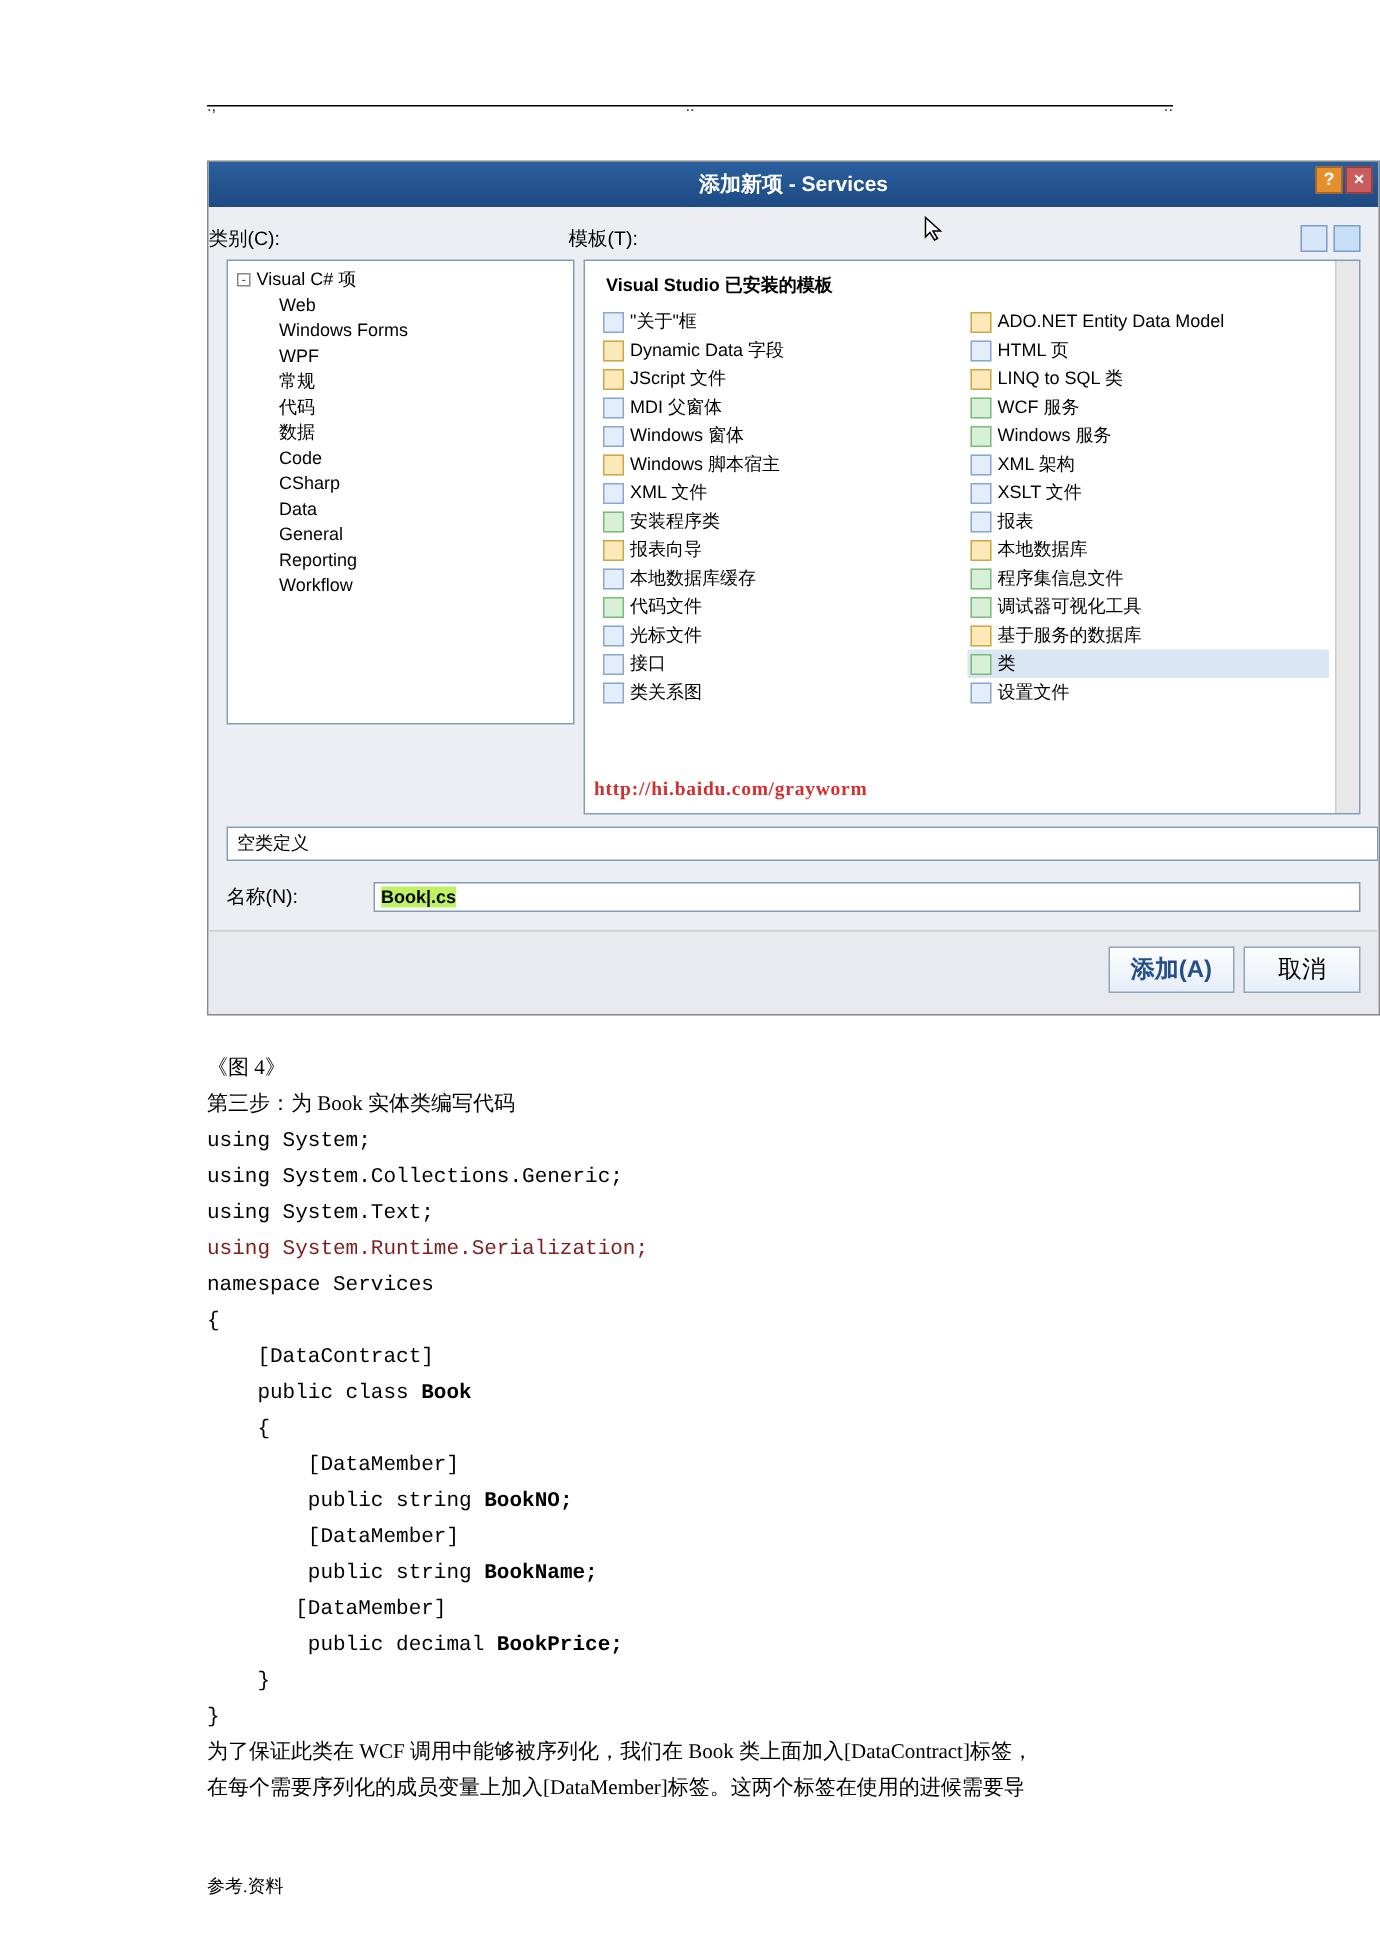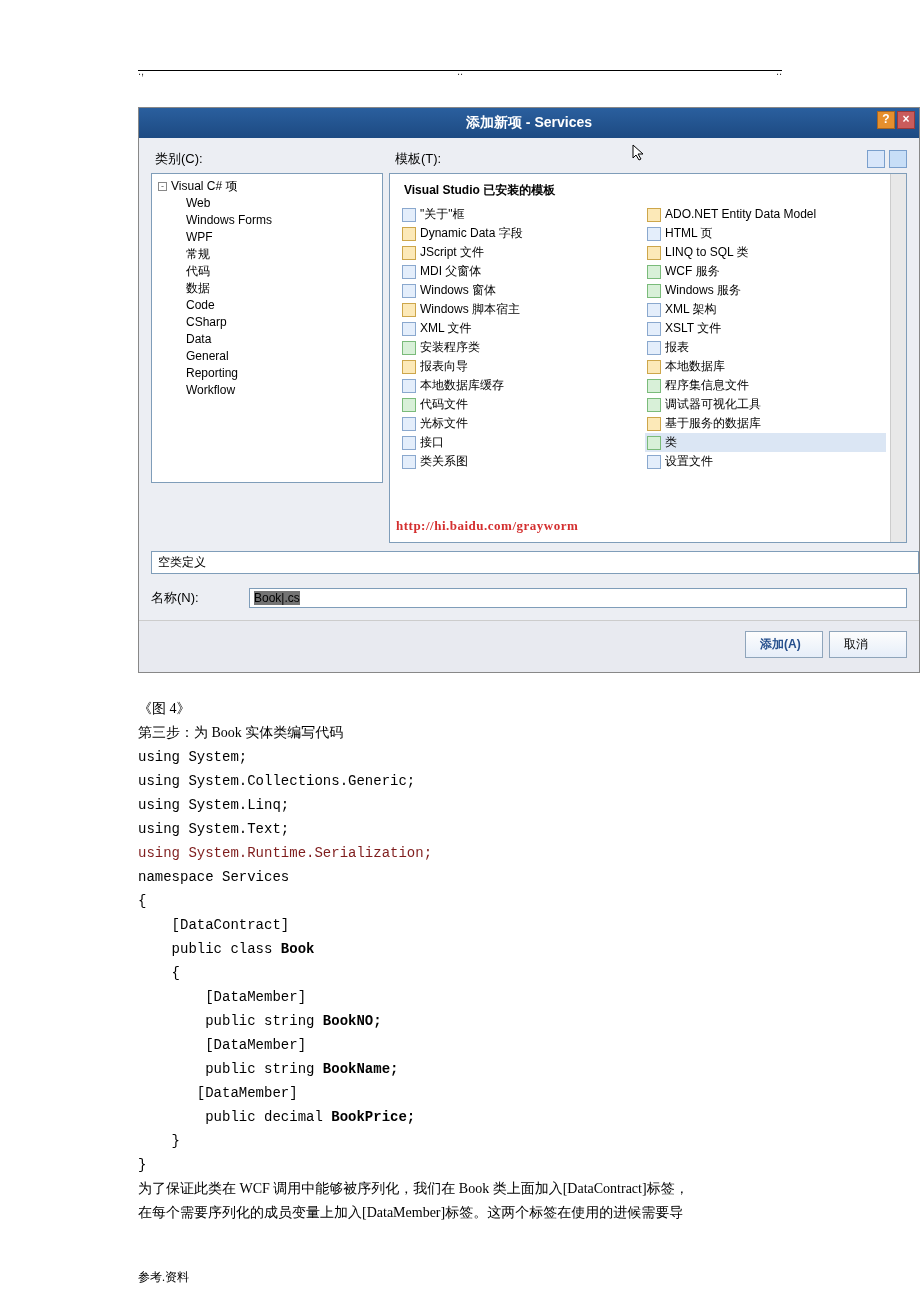--- a/index.html
+++ b/index.html
@@ -64,21 +64,21 @@
       text-align: center;
       line-height: 14px;
       font-weight: bold;
     }
     .title-btn.close {
       background: #c95c5c;
       border-color: #9b3a3a;
     }
     .row-labels {
       display: flex;
-      padding: 10px 12px 4px 16px;
+      padding: 10px 12px 4px 0;
       align-items: center;
     }
     .label-left {
       width: 240px;
     }
     .label-right {
       flex: 1;
       display: flex;
       align-items: center;
     }
@@ -219,37 +219,38 @@
       width: 90px;
     }
     .name-input {
       flex: 1;
       background: #fff;
       border: 1px solid #7f9db9;
       padding: 2px 4px;
       font-size: 12px;
     }
     .name-input span {
-      background: #737373;
-      font-weight: normal;
+      background: #bef264;
+      font-weight: bold;
     }
     .btn-row {
       display: flex;
       justify-content: flex-end;
       gap: 6px;
       padding: 10px 12px 14px 12px;
       background: #e8eaf0;
       border-top: 1px solid #ccc;
     }
     .btn {
       min-width: 78px;
       padding: 4px 14px;
       border: 1px solid #8fa5bb;
       background: linear-gradient(#fdfdfd, #e6eef9);
-      font-size: 12px;
+      font-size: 16px;
+      text-align: center;
     }
     .btn.primary {
       color: #244e8c;
       font-weight: bold;
     }
     .doc-text {
       margin-top: 24px;
       font-size: 14px;
       line-height: 24px;
       font-family: SimSun, serif;
@@ -465,21 +466,20 @@
       <div class="btn primary">添加(A)</div>
       <div class="btn">取消</div>
     </div>
   </div>
 
   <div class="doc-text">
     <div>《图 4》</div>
     <div>第三步：为 Book 实体类编写代码</div>
     <div class="code">using System;</div>
     <div class="code">using System.Collections.Generic;</div>
-    <div class="code">using System.Linq;</div>
     <div class="code">using System.Text;</div>
     <div class="code kw-red">using System.Runtime.Serialization;</div>
     <div class="code">namespace Services</div>
     <div class="code">{</div>
     <div class="code">    [DataContract]</div>
     <div class="code"><span>    public class </span><span class="bold">Book</span></div>
     <div class="code">    {</div>
     <div class="code">        [DataMember]</div>
     <div class="code"><span>        public string </span><span class="bold">BookNO;</span></div>
     <div class="code">        [DataMember]</div>

